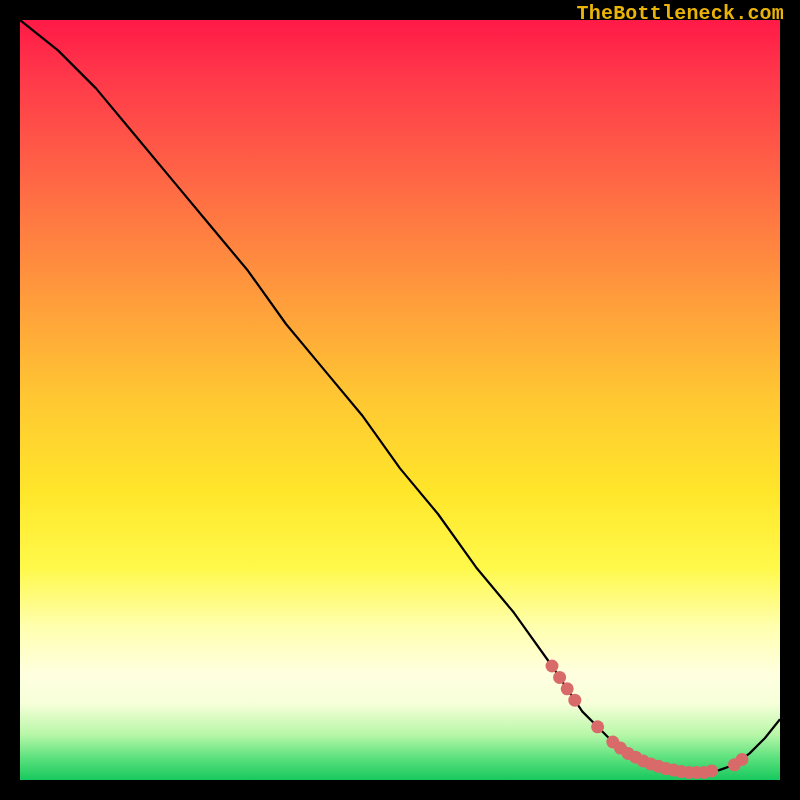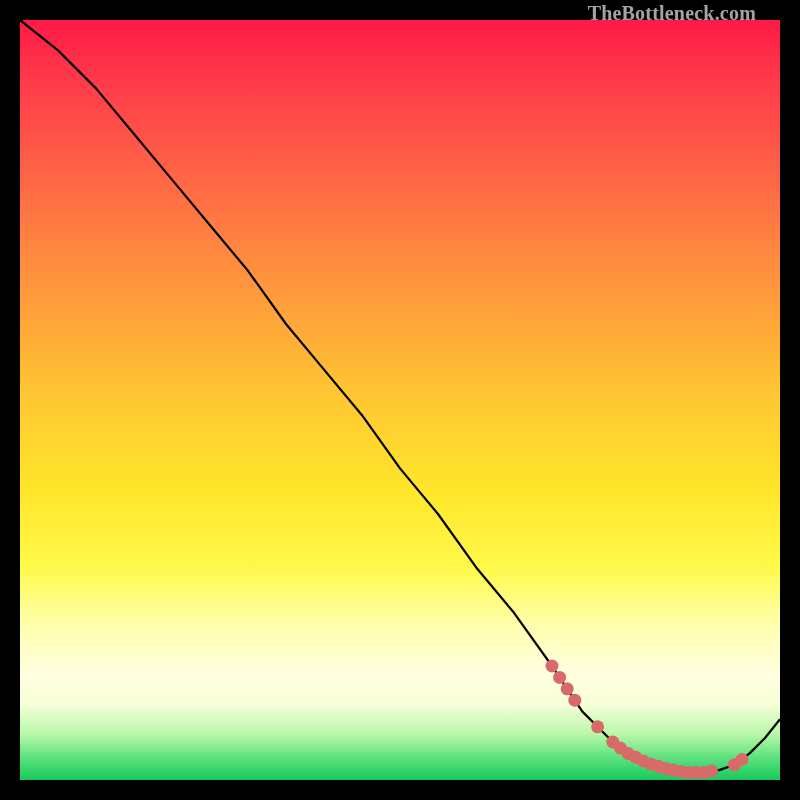--- a/index.html
+++ b/index.html
@@ -45,26 +45,26 @@
       #ffffb0 80%,
       #ffffe0 86%,
       #f6ffd8 90%,
       #b8f7a8 94%,
       #5ee27e 97%,
       #18c85e 100%
     );
   }
   .attribution {
     position: absolute;
-    right: 44px;
+    right: 16px;
     top: 2px;
-    font-family: Liberation Serif, serif;
+    font-family: Liberation Mono, monospace;
     font-size: 20px;
     font-weight: 600;
-    color: #a3a3a3;
+    color: #eab308;
     letter-spacing: 0.2px;
   }
   svg.overlay {
     position: absolute;
     left: 0;
     top: 0;
     width: 760px;
     height: 760px;
   }
 </style>

